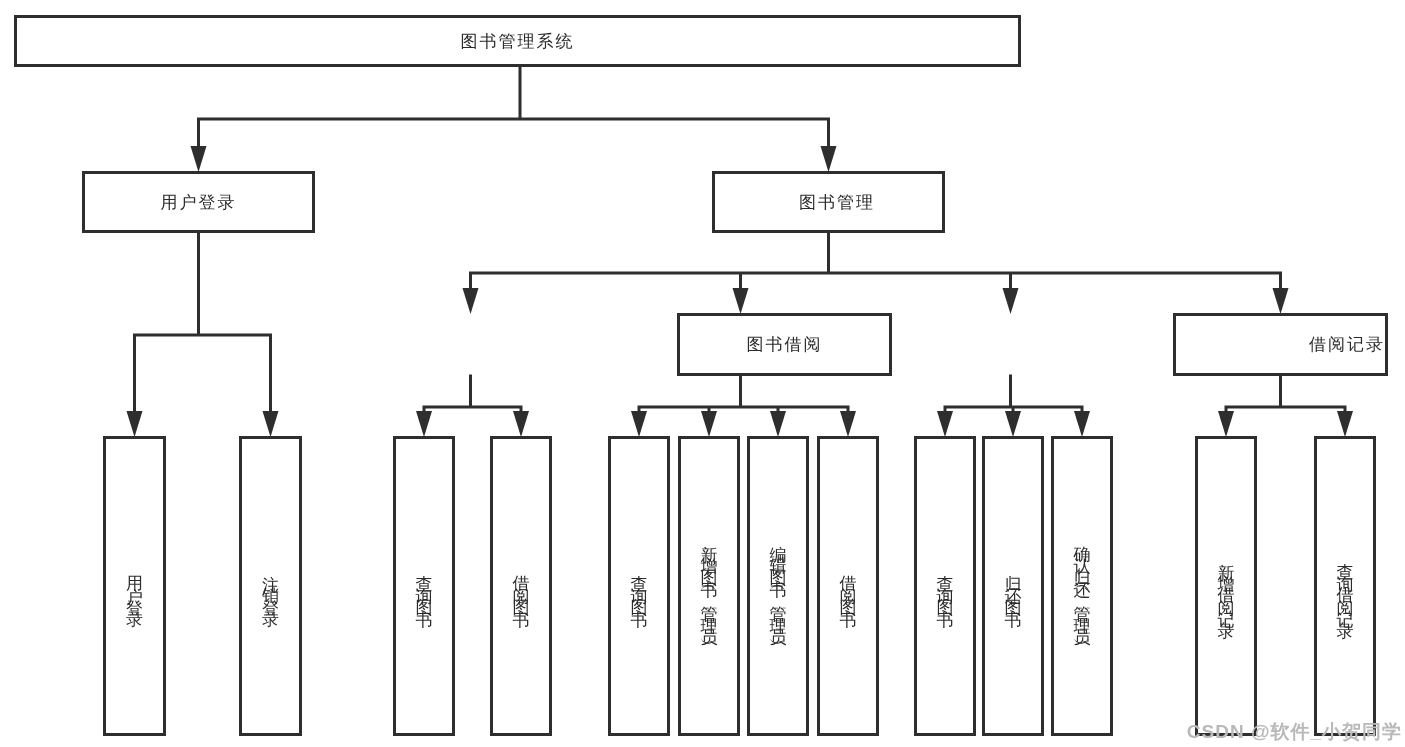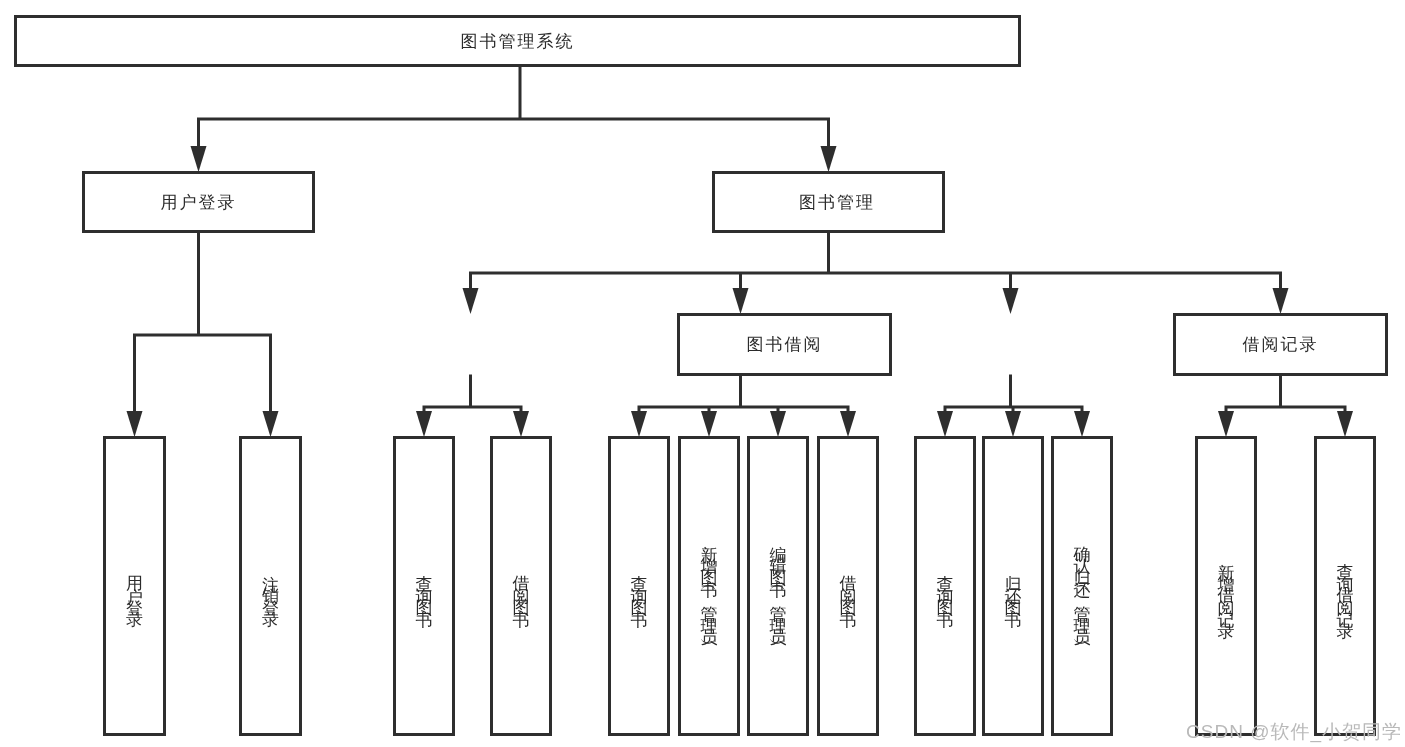--- a/index.html
+++ b/index.html
@@ -14,21 +14,21 @@
     display:flex; align-items:center; justify-content:center;
     color:#2b2b2b;
   }
   .htext { font-size:17px; letter-spacing:2px; white-space:nowrap; }
   .vtext {
     writing-mode:vertical-rl; text-orientation:mixed;
     font-size:17px; letter-spacing:12px; line-height:1; white-space:nowrap;
   }
   #watermark {
     position:absolute; right:3px; bottom:2px;
-    font-size:19px; color:#b9b9b9; letter-spacing:1px; z-index:5;
+    font-size:19px; color:#b9b9b9; letter-spacing:1px; z-index:5;font-weight:bold;
   }
 </style>
 </head>
 <body>
 
 <div id="canvas">
 
   <svg id="connectors" width="1405" height="747" viewBox="0 0 1405 747">
     <g stroke="#2e2e2e" stroke-width="3" fill="none" stroke-linecap="square">
 
@@ -93,21 +93,21 @@
   <div class="node" style="left:82px; top:171px; width:233px; height:62px;">
     <span class="htext">用户登录</span>
   </div>
   <div class="node" style="left:712px; top:171px; width:233px; height:62px;padding-left:17px;">
     <span class="htext">图书管理</span>
   </div>
 
   <div class="node" style="left:633px; top:313px; width:215px; height:63px;margin-left:44px;">
     <span class="htext">图书借阅</span>
   </div>
-  <div class="node" style="left:1173px; top:313px; width:215px; height:63px;">
+  <div class="node" style="left:1173px; top:313px; width:215px; height:63px;justify-content:flex-end;">
     <span class="htext">借阅记录</span>
   </div>
 
   <div class="node" style="left:103px; top:436px; width:63px; height:300px;">
     <span class="vtext">用户登录</span>
   </div>
   <div class="node" style="left:239px; top:436px; width:63px; height:300px;">
     <span class="vtext">注销登录</span>
   </div>
 

